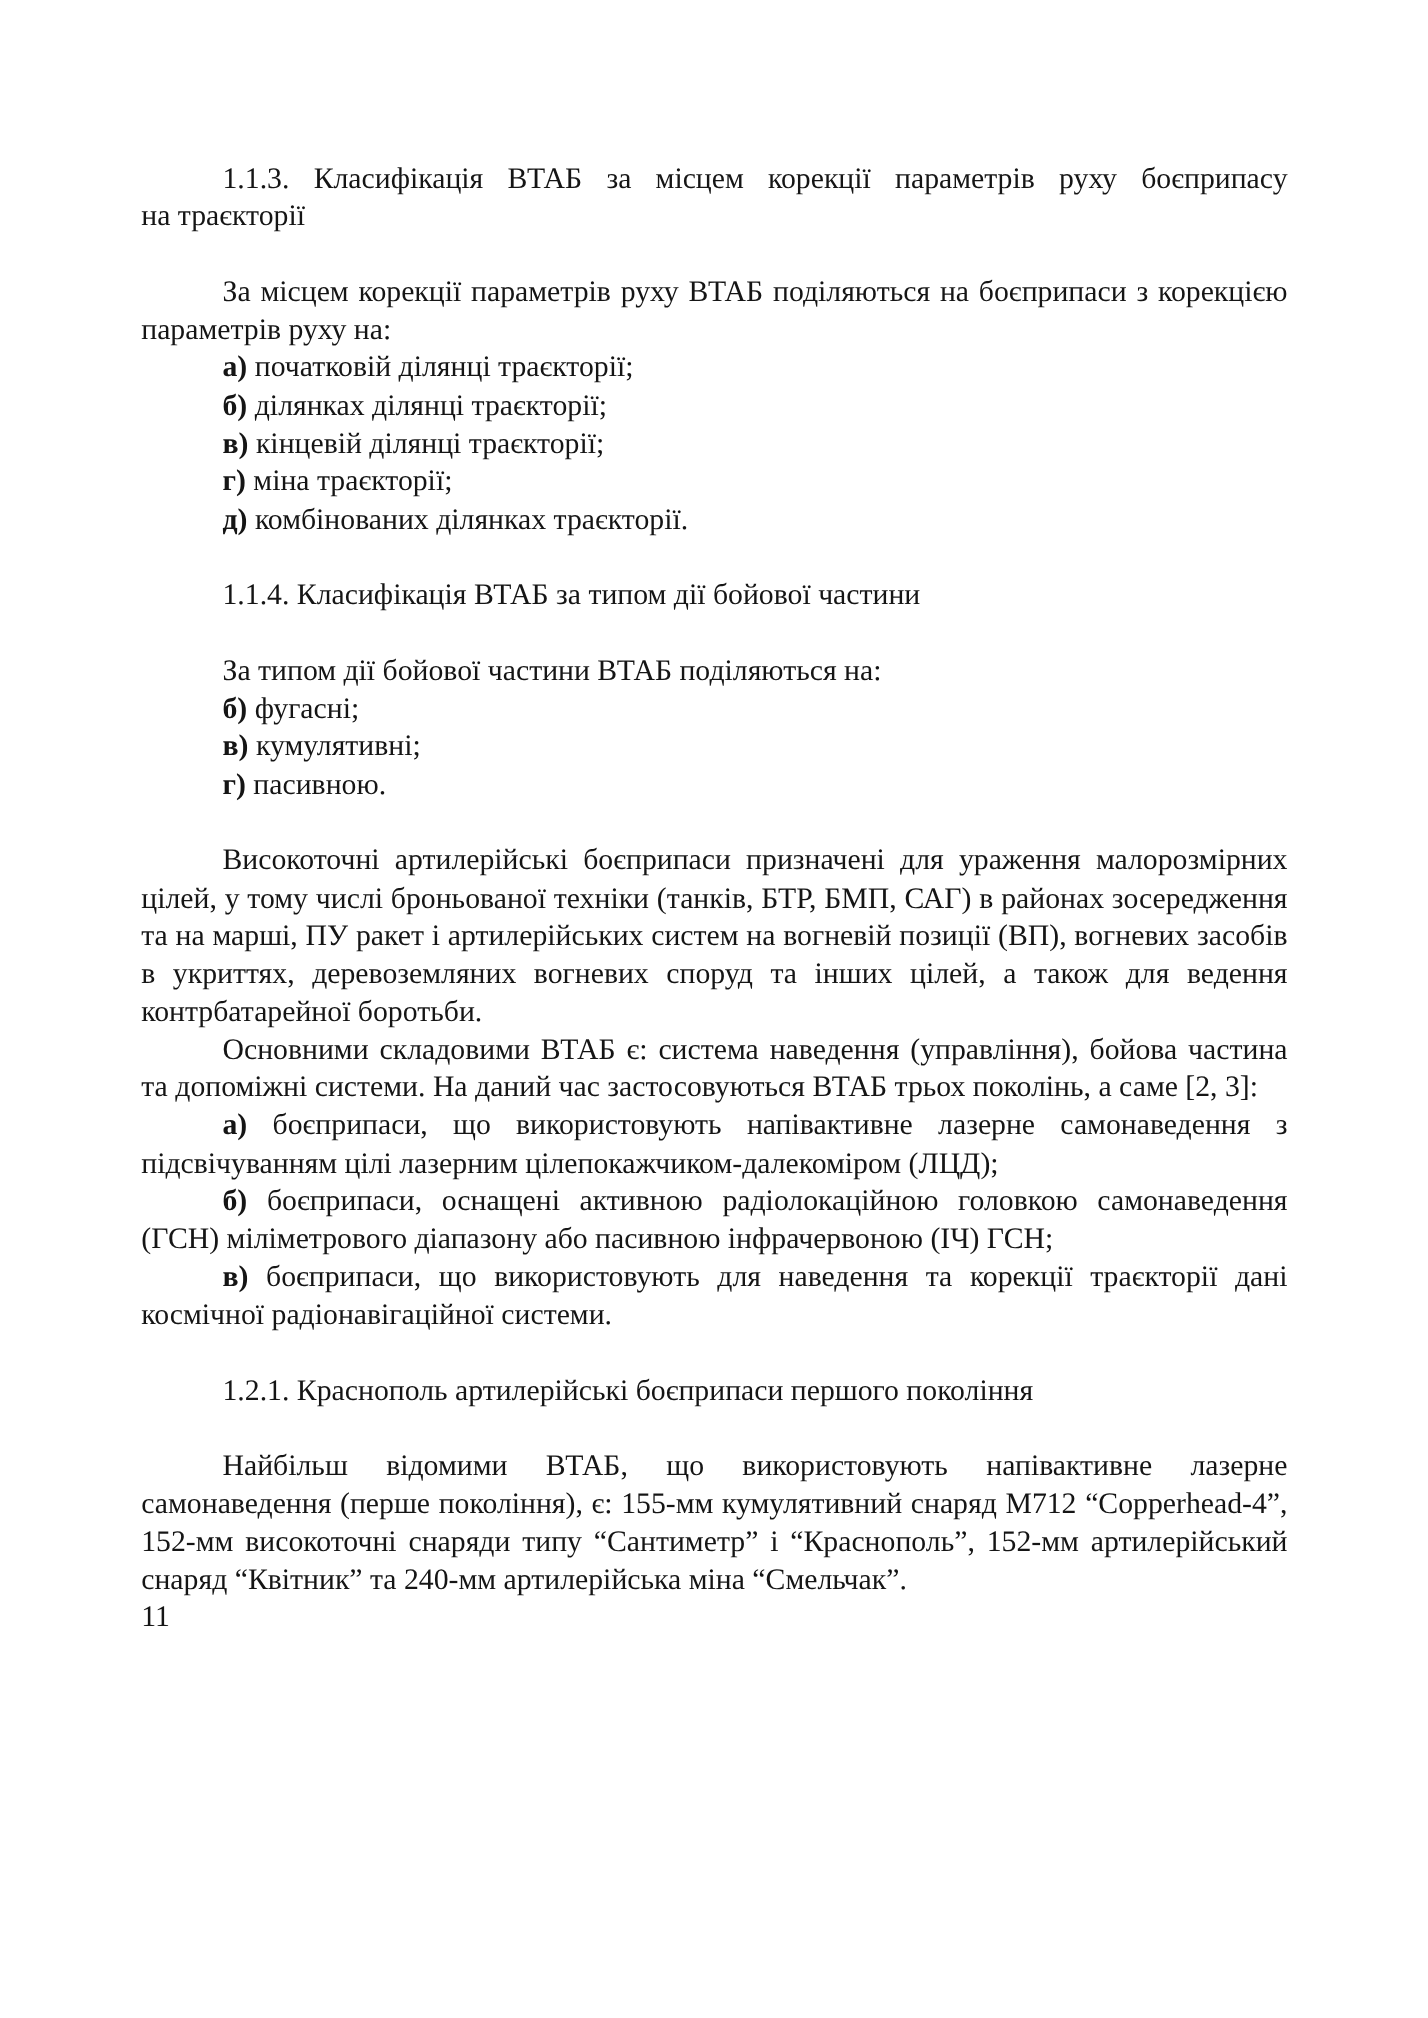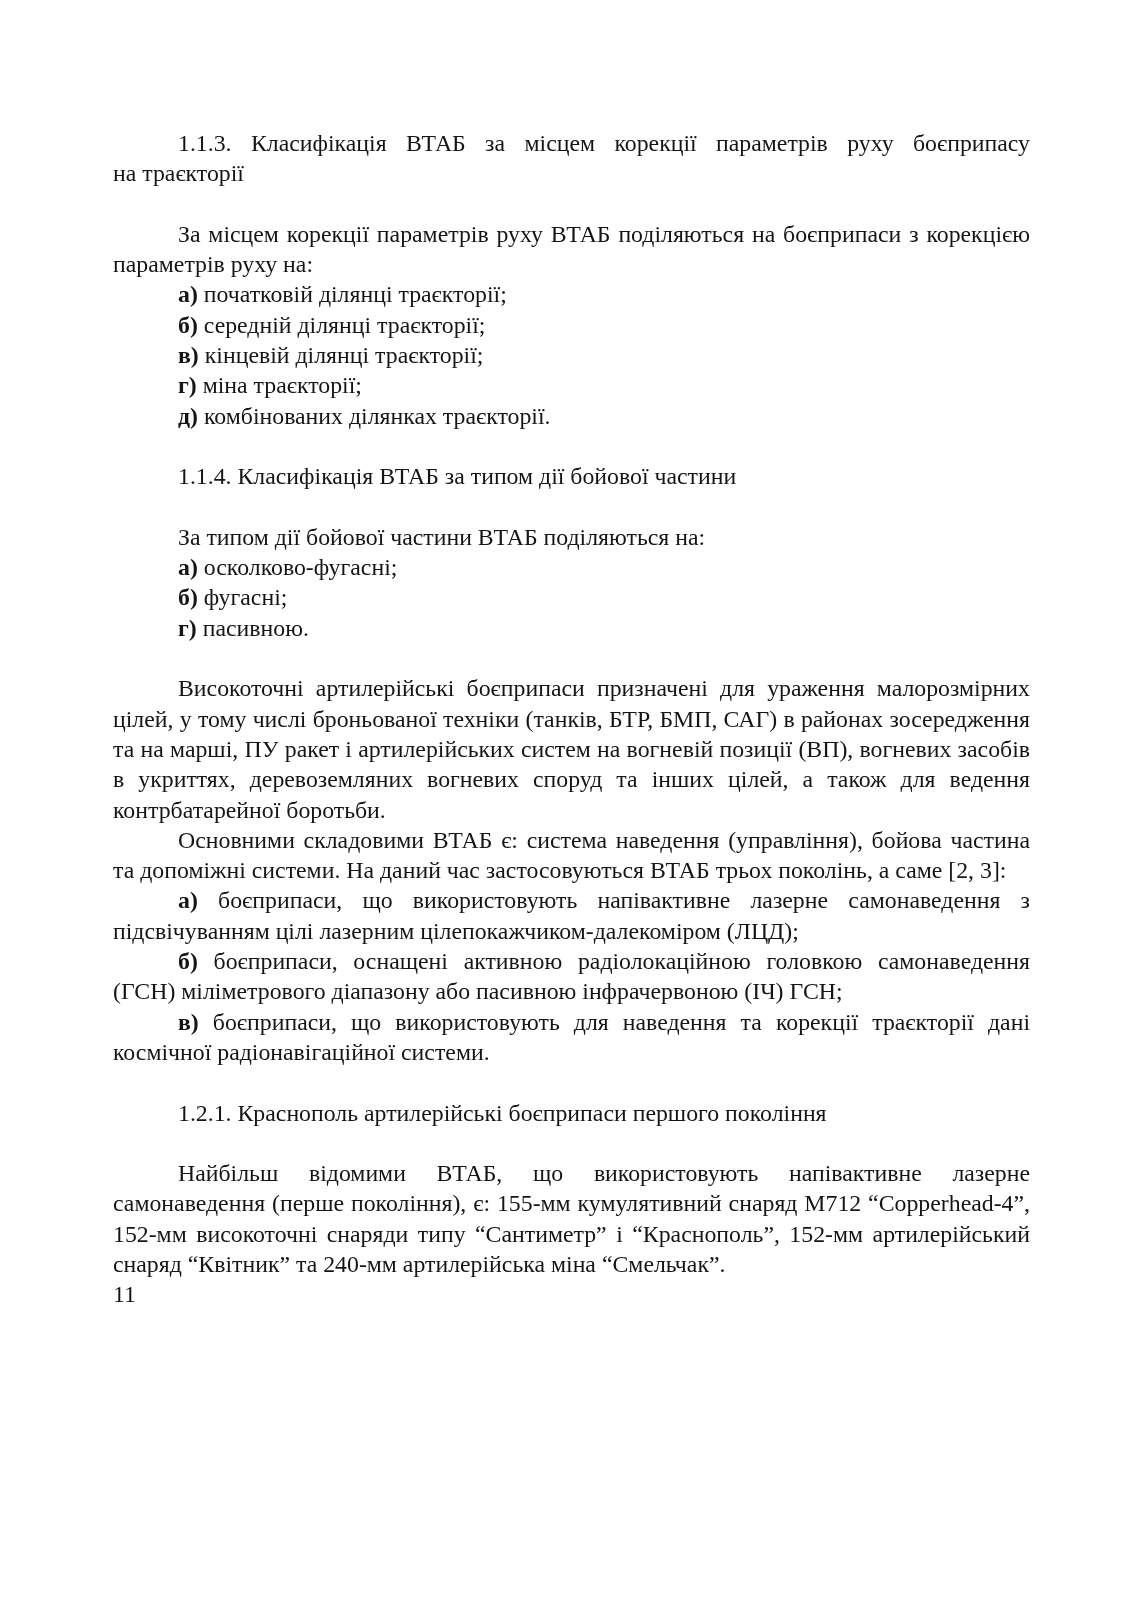--- a/index.html
+++ b/index.html
@@ -43,31 +43,31 @@
 
 <div class="page">
 
   <section>
     <h2>
       <span class="hline hline-first hline-stretch">1.1.3. Класифікація ВТАБ за місцем корекції параметрів руху боєприпасу</span>
       <span class="hline">на траєкторії</span>
     </h2>
     <p class="indent gap">За місцем корекції параметрів руху ВТАБ поділяються на боєприпаси з корекцією параметрів руху на:</p>
     <p class="indent"><span class="marker">а)</span> <span>початковій ділянці траєкторії;</span></p>
-    <p class="indent"><span class="marker">б)</span> <span>середній ділянці траєкторії;</span></p>
+    <p class="indent"><span class="marker">б)</span> <span>ділянках ділянці траєкторії;</span></p>
     <p class="indent"><span class="marker">в)</span> <span>кінцевій ділянці траєкторії;</span></p>
     <p class="indent"><span class="marker">г)</span> <span>міна траєкторії;</span></p>
     <p class="indent"><span class="marker">д)</span> <span>комбінованих ділянках траєкторії.</span></p>
   </section>
 
   <section>
     <h2 class="indent gap">1.1.4. Класифікація ВТАБ за типом дії бойової частини</h2>
     <p class="indent gap">За типом дії бойової частини ВТАБ поділяються на:</p>
-    <p class="indent"><span class="marker">а)</span> <span>осколково-фугасні;</span></p>
     <p class="indent"><span class="marker">б)</span> <span>фугасні;</span></p>
+    <p class="indent"><span class="marker">в)</span> <span>кумулятивні;</span></p>
     <p class="indent"><span class="marker">г)</span> <span>пасивною.</span></p>
   </section>
 
   <section>
     <p class="indent gap">Високоточні артилерійські боєприпаси призначені для ураження малорозмірних цілей, у тому числі броньованої техніки (танків, БТР, БМП, САГ) в районах зосередження та на марші, ПУ ракет і артилерійських систем на вогневій позиції (ВП), вогневих засобів в укриттях, деревоземляних вогневих споруд та інших цілей, а також для ведення контрбатарейної боротьби.</p>
     <p class="indent">Основними складовими ВТАБ є: система наведення (управління), бойова частина та допоміжні системи. На даний час застосовуються ВТАБ трьох поколінь, а саме [2, 3]:</p>
     <p class="indent"><span class="marker">а)</span> <span>боєприпаси, що використовують напівактивне лазерне самонаведення з підсвічуванням цілі лазерним цілепокажчиком-далекоміром (ЛЦД);</span></p>
     <p class="indent"><span class="marker">б)</span> <span>боєприпаси, оснащені активною радіолокаційною головкою самонаведення (ГСН) міліметрового діапазону або пасивною інфрачервоною (ІЧ) ГСН;</span></p>
     <p class="indent"><span class="marker">в)</span> <span>боєприпаси, що використовують для наведення та корекції траєкторії дані космічної радіонавігаційної системи.</span></p>
   </section>

